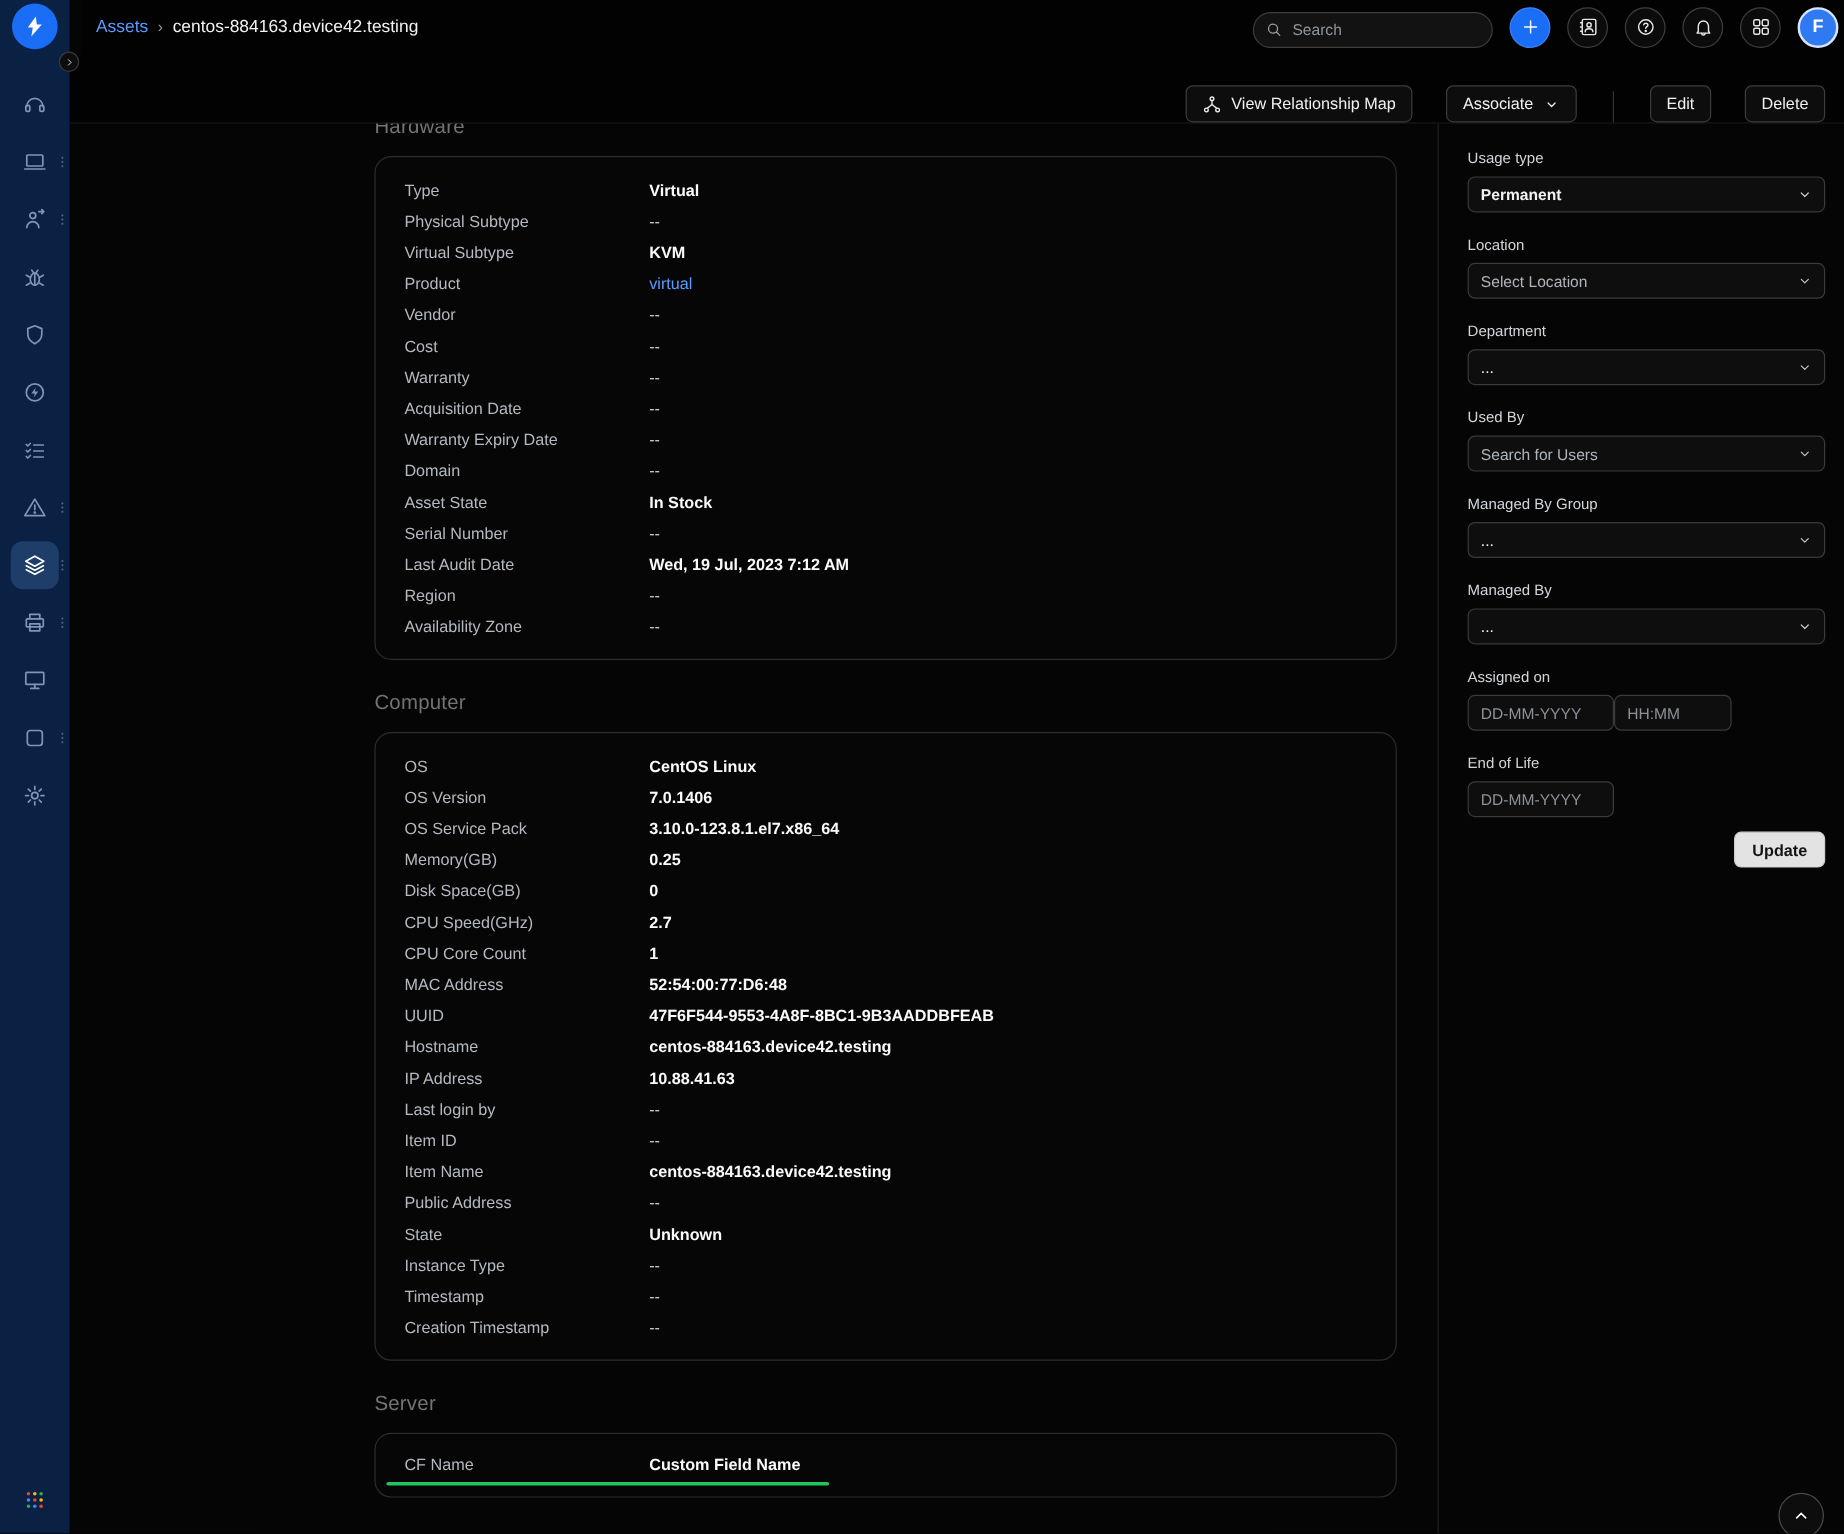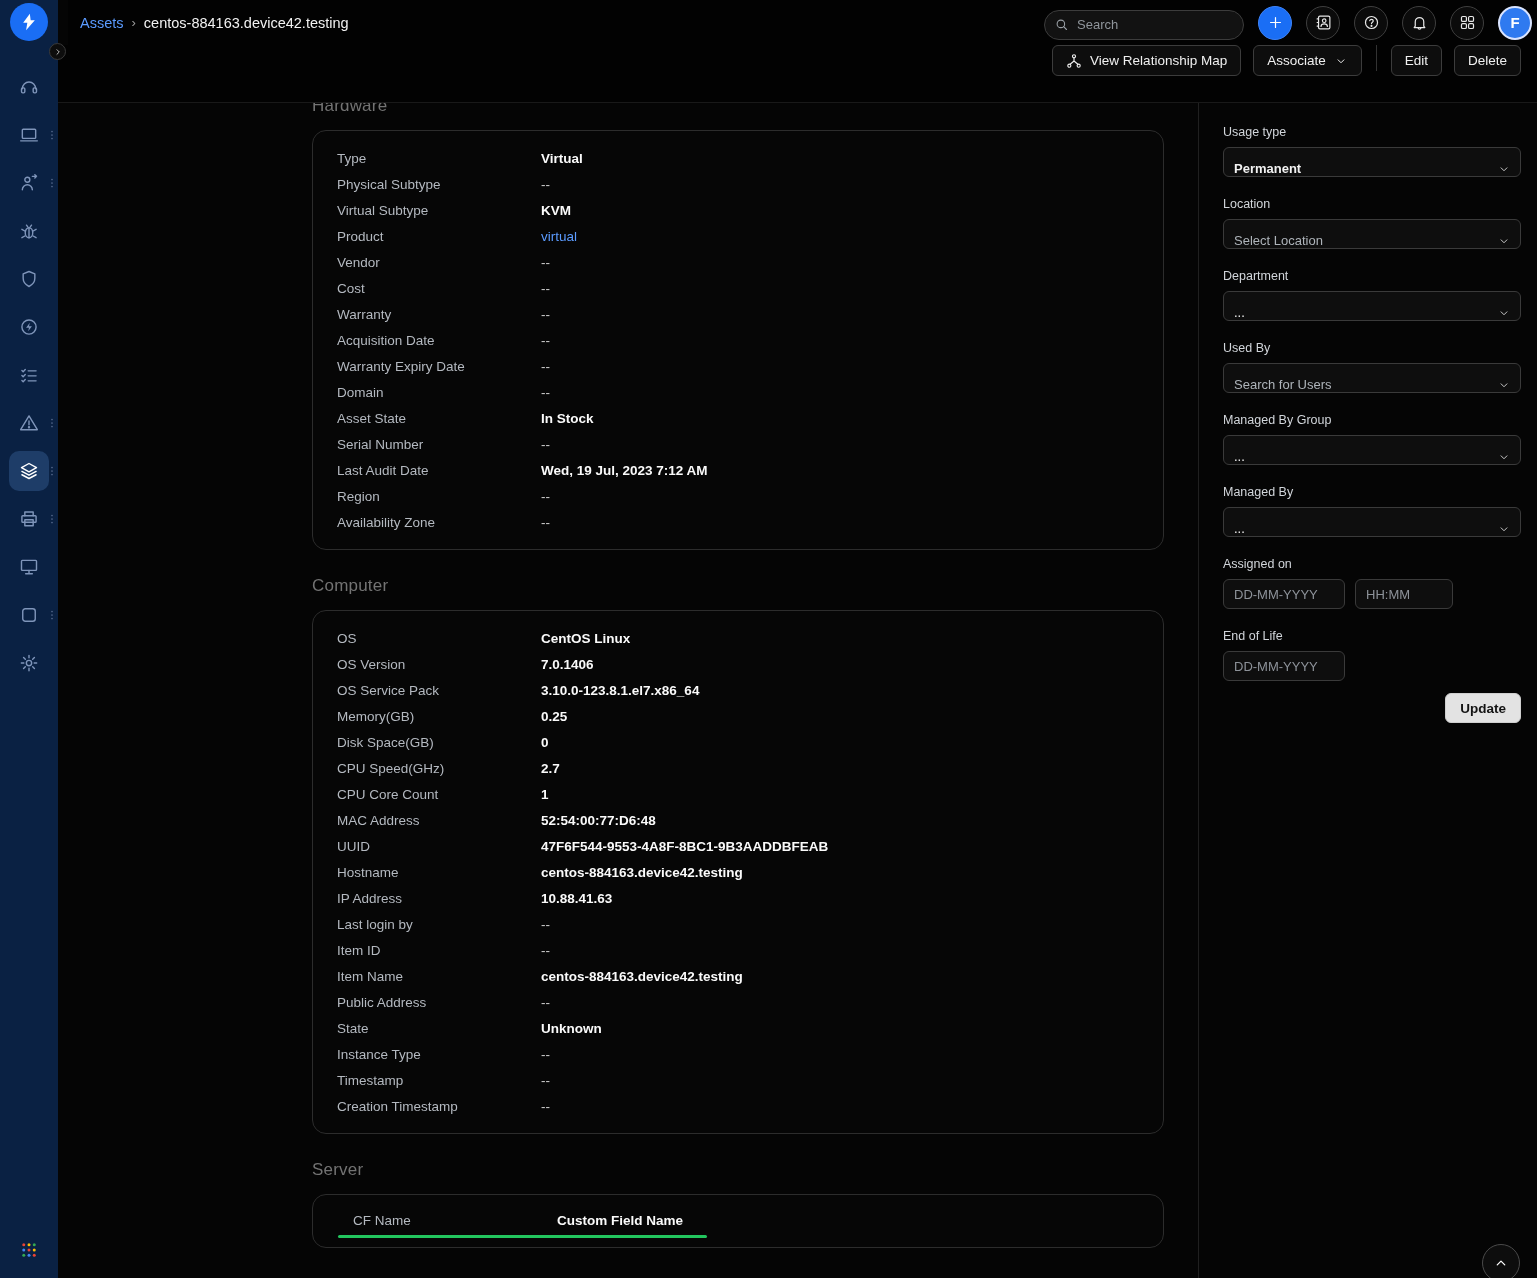--- a/index.html
+++ b/index.html
@@ -40,51 +40,51 @@
   .plus-btn{background:#1a6ef5;border-color:#3d82f7;color:#fff}
   .avatar{width:34px;height:34px;border-radius:50%;background:#2f7af0;border:2px solid #d9e4ff;color:#fff;
     font-weight:bold;font-size:15px;display:flex;align-items:center;justify-content:center;cursor:pointer}
 
   .expand-chip{position:absolute;left:49px;top:43px;width:17px;height:17px;border-radius:50%;
     background:#0d0d0d;border:1px solid #3a3a3a;color:#fff;display:flex;align-items:center;
     justify-content:center;z-index:6;cursor:pointer}
 
   
   .toolbar{position:absolute;left:58px;top:45px;width:1479px;height:58px;background:#020202;
-    display:flex;align-items:flex-start;justify-content:flex-end;gap:12px;padding-right:16px;
+    display:flex;align-items:flex-end;justify-content:flex-end;gap:28px;padding-right:16px;
     border-bottom:1px solid #191919}
   .tb-btn{height:31px;display:flex;align-items:center;gap:8px;padding:0 13px;border-radius:6px;
     border:1px solid #3c3c3c;background:#0d0d0d;color:#f0f0f0;font-size:13.5px;cursor:pointer}
   .tb-divider{width:1px;height:26px;background:#333;margin:0 2px}
 
   
   .main{position:absolute;left:58px;top:103px;width:1140px;height:1175px;overflow:hidden}
   .content{margin-left:254px;width:852px}
   .section-title{font-size:17px;font-weight:normal;color:#737373;margin:26px 0 14px;letter-spacing:.2px}
   .section:first-child .section-title{margin-top:-7px}
   .card{border:1px solid #2c2c2c;border-radius:14px;padding:14px 0;background:#060606}
   .row{display:flex;align-items:center;height:26px;padding:0 24px;font-size:13.5px}
   .f-label{width:204px;flex:none;color:#b4b9c0}
   .f-value.bold{color:#fafafa;font-weight:bold}
   .f-value.muted{color:#cfcfcf}
   .f-value.link{color:#5b9bff;cursor:pointer}
   .accent-bar{height:3px;border-radius:2px;width:369px;margin:2px 0 0 9px}
-  .section-server .card{padding:12px 16px 9px}
+  .section-server .card{padding:12px 0 9px}
 
   
   .right-panel{position:absolute;left:1198px;top:103px;width:339px;height:1175px;
     border-left:1px solid #202020;padding:5px 16px 0 24px}
   .rp-label{font-size:12.5px;color:#d2d6db;margin:20px 0 8px}
   .rp-label:first-child{margin-top:17px}
   .rp-select{height:30px;border:1px solid #3a3a3a;border-radius:6px;background:#0e0e0e;display:flex;
-    align-items:flex-end;justify-content:space-between;padding:0 9px 0 10px;font-size:13px;color:#f2f2f2;cursor:pointer}
+    align-items:center;justify-content:space-between;padding:0 9px 0 10px;font-size:13px;color:#f2f2f2;cursor:pointer}
   .rp-select .icon{color:#c9c9c9}
   .rp-select.ph .sel-val{color:#aeb4ba}
   .rp-select.bold .sel-val{font-weight:bold}
-  .rp-dates{display:flex;gap:10px}
+  .rp-dates{display:flex;}
   .rp-input{height:30px;border:1px solid #3a3a3a;border-radius:6px;background:#0e0e0e;color:#f0f0f0;
     padding:0 10px;font-size:13px;font-family:inherit;outline:none}
   .rp-input::placeholder{color:#8d9299}
   .rp-input.date{width:122px}
   .rp-input.time{width:98px}
   .rp-update-row{display:flex;justify-content:flex-end;margin-top:12px}
   .update-btn{height:30px;padding:0 14px;border-radius:6px;border:1px solid #cfcfcf;background:#e3e3e3;
     color:#141414;font-weight:bold;font-size:13.5px;cursor:pointer}
 
   .scroll-top{position:absolute;left:1482px;top:1244px;width:38px;height:38px;border-radius:50%;

